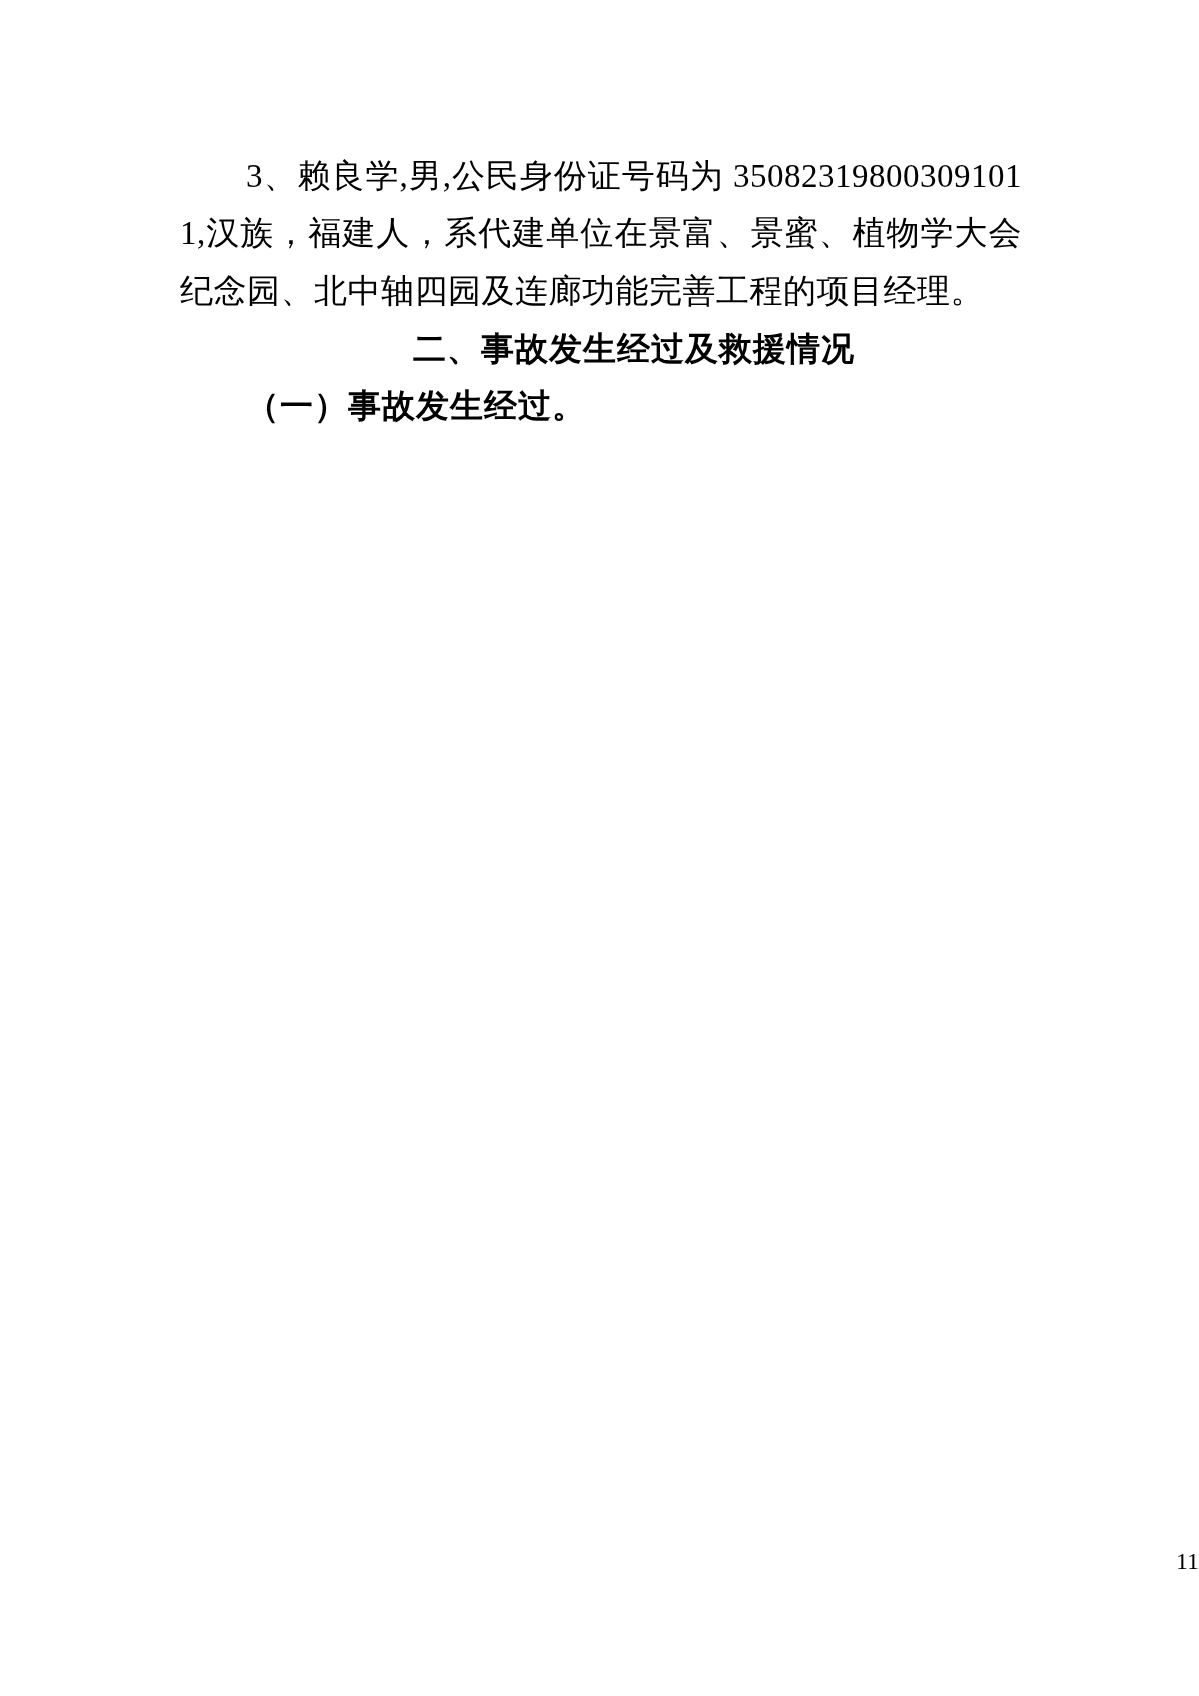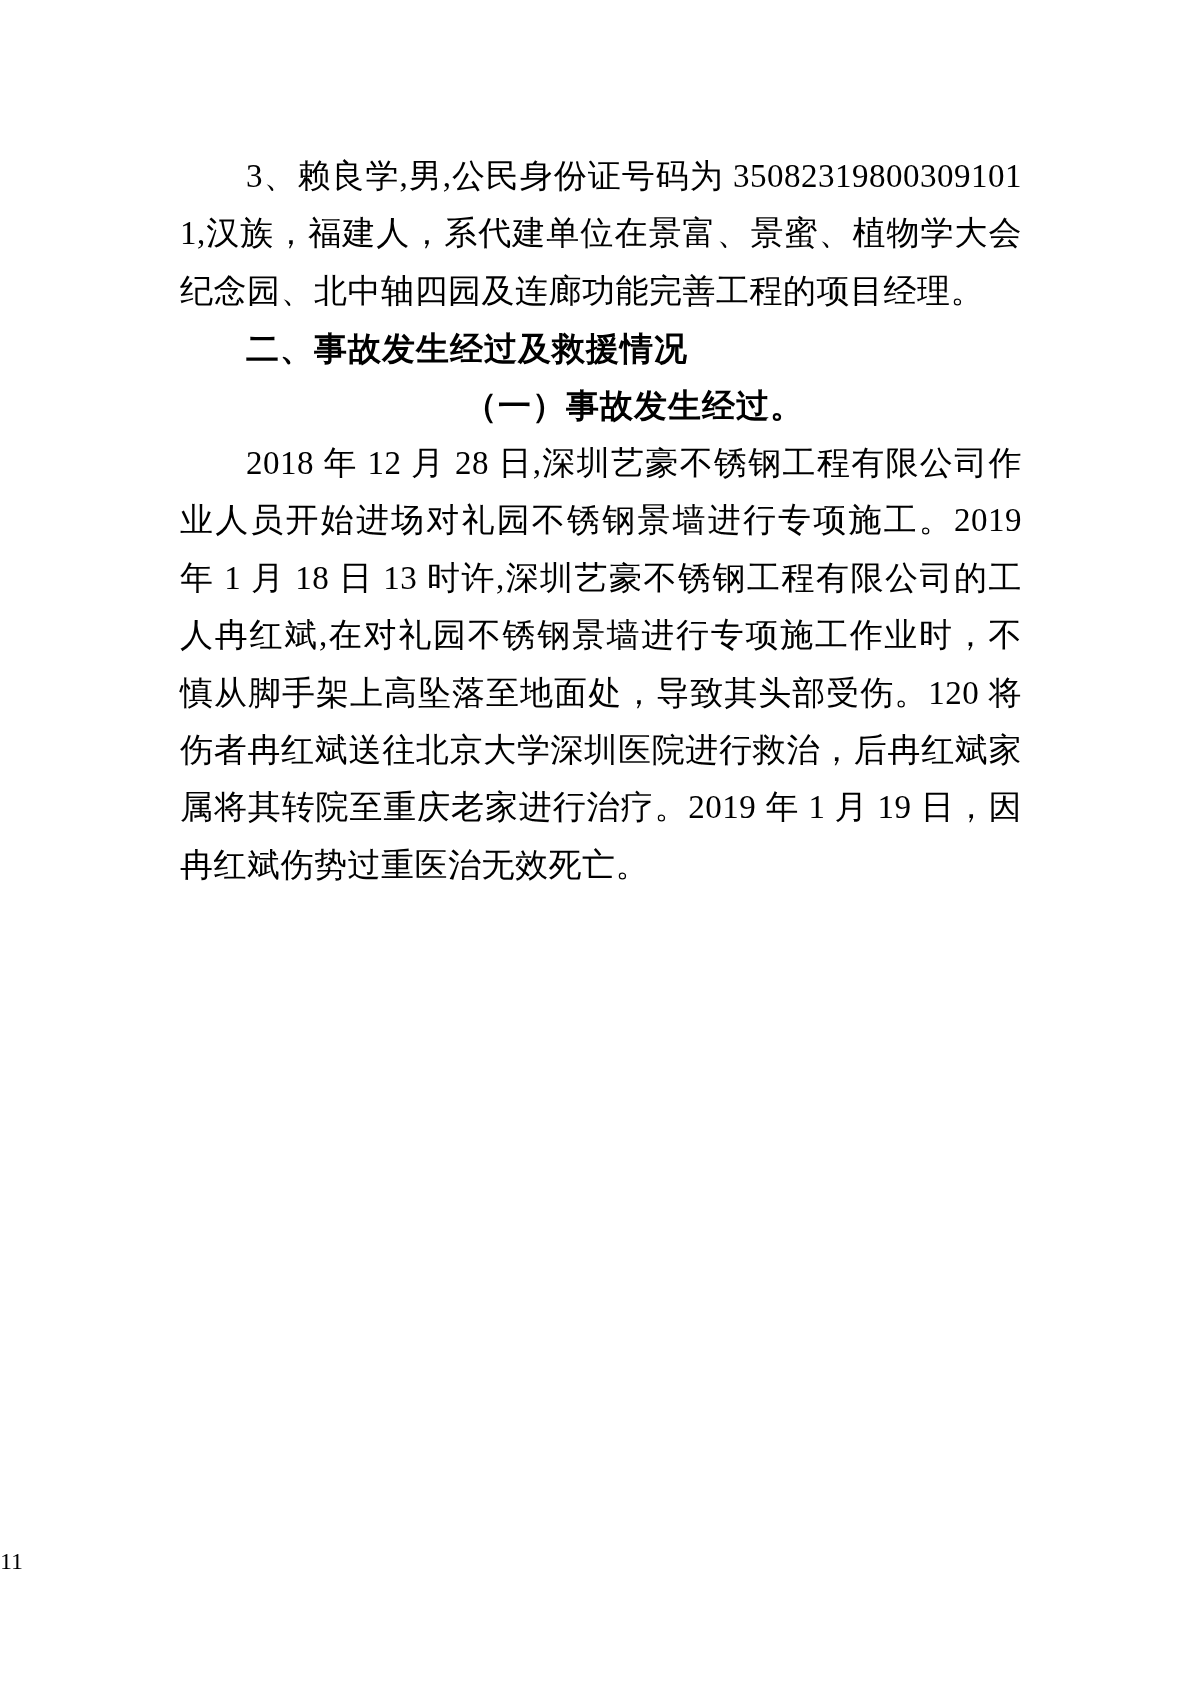--- a/index.html
+++ b/index.html
@@ -29,43 +29,42 @@
     line-height: 57.4px;
     text-indent: 2em;
     text-align: justify;
     text-justify: inter-character;
     letter-spacing: 0.5px;
     word-break: break-all;
   }
   .content p.h1 {
     font-family: "Liberation Sans", "DejaVu Sans", sans-serif;
     font-weight: 700;
-    text-align: left;
+    text-align: center;
     letter-spacing: 1px;
   }
   .content p.h2 {
     font-weight: 700;
-    text-align: center;
+    text-align: left;
     letter-spacing: 1px;
   }
   .page-number {
     position: absolute;
     top: 1546px;
     left: 0;
     width: 100%;
-    text-align: left;
+    text-align: right;
     font-size: 24px;
     line-height: 30px;
     font-family: "Liberation Serif", "DejaVu Serif", serif;
   }
 </style>
 </head>
 <body>
 
 <div class="page">
   <div class="content">
     <p>3、赖良学,男,公民身份证号码为 350823198003091011,汉族，福建人，系代建单位在景富、景蜜、植物学大会纪念园、北中轴四园及连廊功能完善工程的项目经理。</p>
     <p class="h1">二、事故发生经过及救援情况</p>
     <p class="h2">（一）事故发生经过。</p>
-    <p>2018 年 12 月 28 日,深圳艺豪不锈钢工程有限公司作业人员开始进场对礼园不锈钢景墙进行专项施工。2019 年 1 月 18 日 13 时许,深圳艺豪不锈钢工程有限公司的工人冉红斌,在对礼园不锈钢景墙进行专项施工作业时，不慎从脚手架上高坠落至地面处，导致其头部受伤。120 将伤者冉红斌送往北京大学深圳医院进行救治，后冉红斌家属将其转院至重庆老家进行治疗。2019 年 1 月 19 日，因冉红斌伤势过重医治无效死亡。</p>
   </div>
   <div class="page-number">11</div>
 </div>
 
 </body></html>

